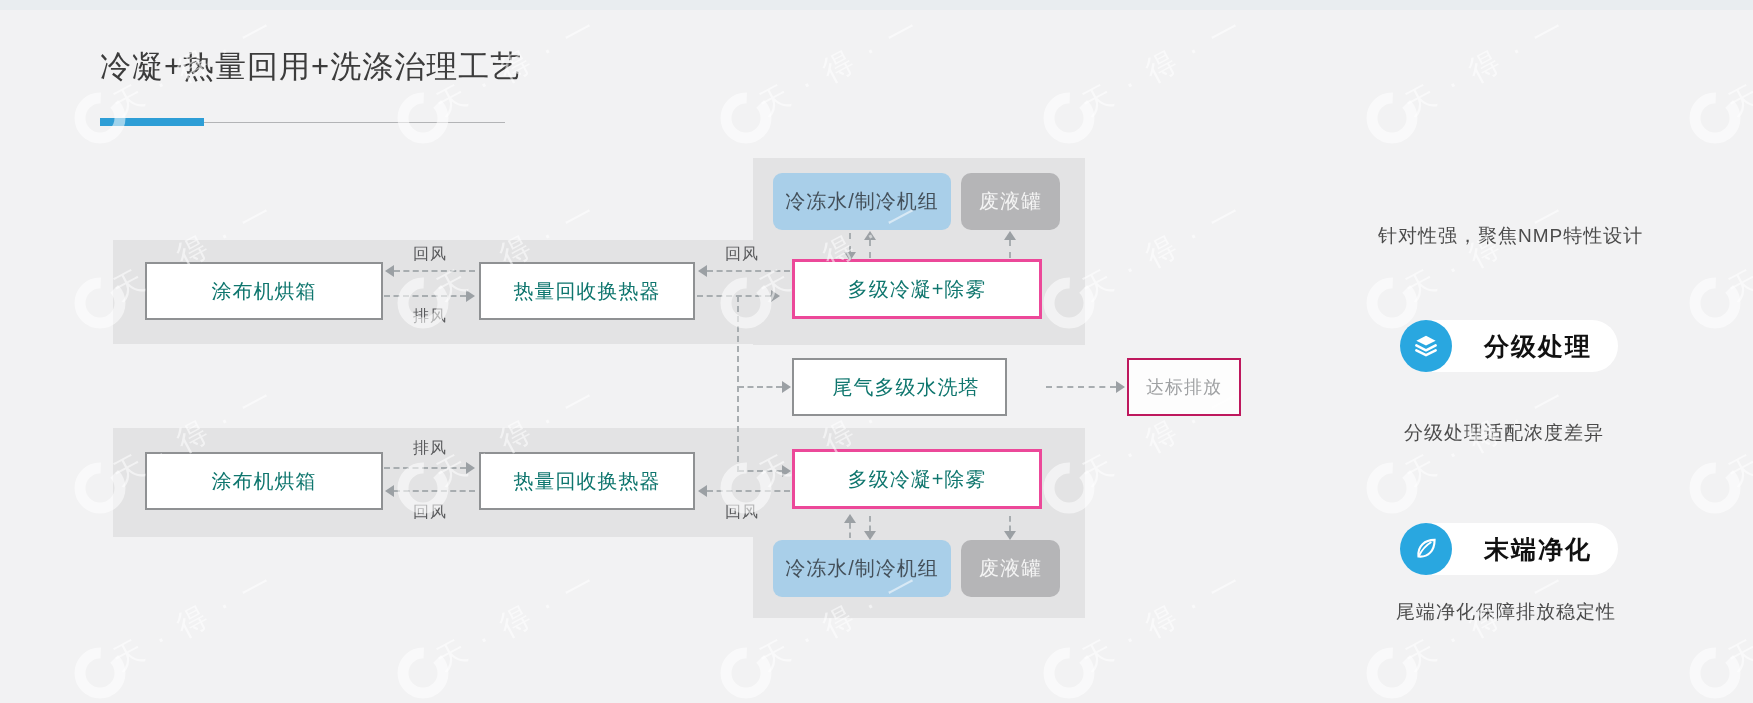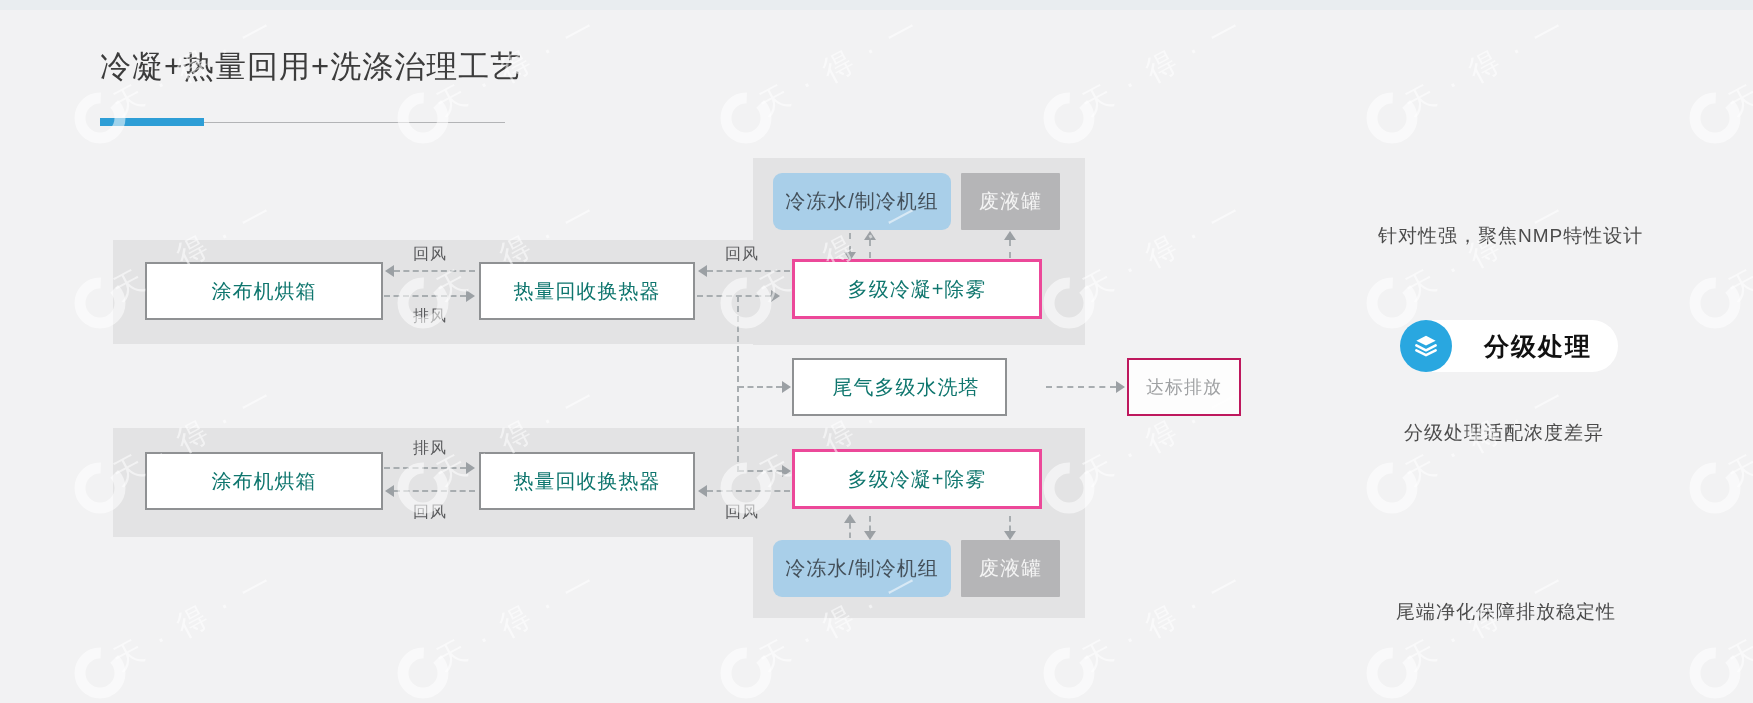--- a/index.html
+++ b/index.html
@@ -8,21 +8,21 @@
   .topbar{position:absolute;left:0;top:0;width:100%;height:10px;background:#e9edf0;}
   .title{position:absolute;left:100px;top:46px;font-size:31px;color:#3c3c3c;font-weight:400;letter-spacing:1px;}
   .title-line{position:absolute;left:100px;top:122px;width:405px;height:1px;background:#b3b4b6;}
   .title-accent{position:absolute;left:100px;top:118px;width:104px;height:8px;background:#2e9ed6;}
   .panel{position:absolute;background:#e3e3e4;}
   .fbox{position:absolute;display:flex;align-items:center;justify-content:center;
         font-size:20px;color:#0f766e;box-sizing:border-box;letter-spacing:1px;}
   .white-box{background:#ffffff;border:2px solid #8f9193;}
   .blue-border-box{background:#ffffff;border:3px solid #ec4899;}
   .chiller-box{background:#a9cfe9;border-radius:9px;color:#44505a;}
-  .tank-box{background:#b5b5b7;border-radius:1px;color:#f4f4f4;}
+  .tank-box{background:#b5b5b7;border-radius:10px;color:#f4f4f4;}
   .discharge-box{background:#fdfdfd;border:2px solid #be185d;color:#9fa1a3;font-size:18px;}
   .arr{position:absolute;height:0;border-top:2px dashed #a8adb0;}
   .arr::after{content:"";position:absolute;width:0;height:0;top:-7px;border:6px solid transparent;}
   .arr.r::after{right:-9px;border-left:9px solid #9ba0a4;border-right:0;}
   .arr.l::after{left:-9px;border-right:9px solid #9ba0a4;border-left:0;}
   .varr{position:absolute;width:0;border-left:2px dashed #a8adb0;}
   .varr.u::after{content:"";position:absolute;top:-9px;left:-7px;width:0;height:0;
                  border:6px solid transparent;border-bottom:9px solid #9ba0a4;border-top:0;}
   .varr.d::after{content:"";position:absolute;bottom:-9px;left:-7px;width:0;height:0;
                  border:6px solid transparent;border-top:9px solid #9ba0a4;border-bottom:0;}
@@ -114,20 +114,29 @@
           <path d="M5 13.5 L14 18 L23 13.5" fill="none" stroke="#fff" stroke-width="2.4" stroke-linecap="round" stroke-linejoin="round"></path>
           <path d="M5 18 L14 22.5 L23 18" fill="none" stroke="#fff" stroke-width="2.4" stroke-linecap="round" stroke-linejoin="round"></path>
         </svg>
       </div>
       <span class="ftitle">分级处理</span>
     </div>
     <div class="fdesc" style="left:4px;margin-top:24px;">分级处理适配浓度差异</div>
   </div>
 
   <div class="feature" style="top:523px;">
+    <div class="pill">
+      <div class="fcircle">
+        <svg width="30" height="30" viewBox="0 0 28 28">
+          <path d="M7 21 C6 11 13 5.5 22 5.5 C22 15.5 16 22 7 21 Z" fill="none" stroke="#fff" stroke-width="2"></path>
+          <path d="M7 21 C10 15 14 10.5 19 7.5" fill="none" stroke="#fff" stroke-width="1.8"></path>
+        </svg>
+      </div>
+      <span class="ftitle">末端净化</span>
+    </div>
     <div class="fdesc" style="left:-4px;">尾端净化保障排放稳定性</div>
   </div>
 
   <div id="watermarks">
       <div class="wm-tile" style="left: 73px; top: 91px;"><svg width="54" height="54" viewBox="0 0 54 54">
           <circle cx="27" cy="27" r="20" fill="none" stroke="rgba(255,255,255,0.55)" stroke-width="11" stroke-dasharray="110 16" transform="rotate(-45 27 27)"></circle>
         </svg><span class="wm-text">天·得·一</span></div>
       <div class="wm-tile" style="left: 396px; top: 91px;"><svg width="54" height="54" viewBox="0 0 54 54">
           <circle cx="27" cy="27" r="20" fill="none" stroke="rgba(255,255,255,0.55)" stroke-width="11" stroke-dasharray="110 16" transform="rotate(-45 27 27)"></circle>
         </svg><span class="wm-text">天·得·一</span></div>

